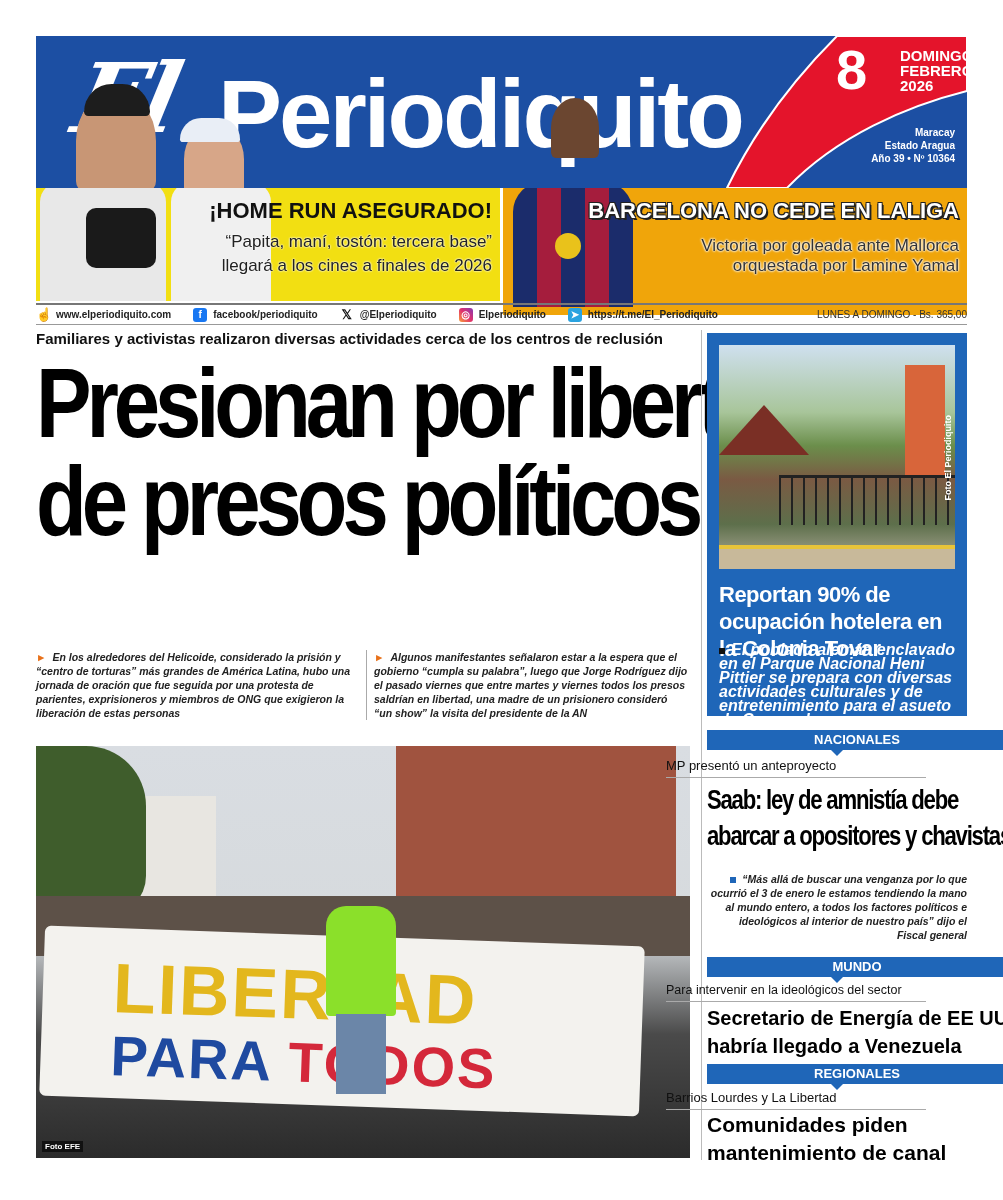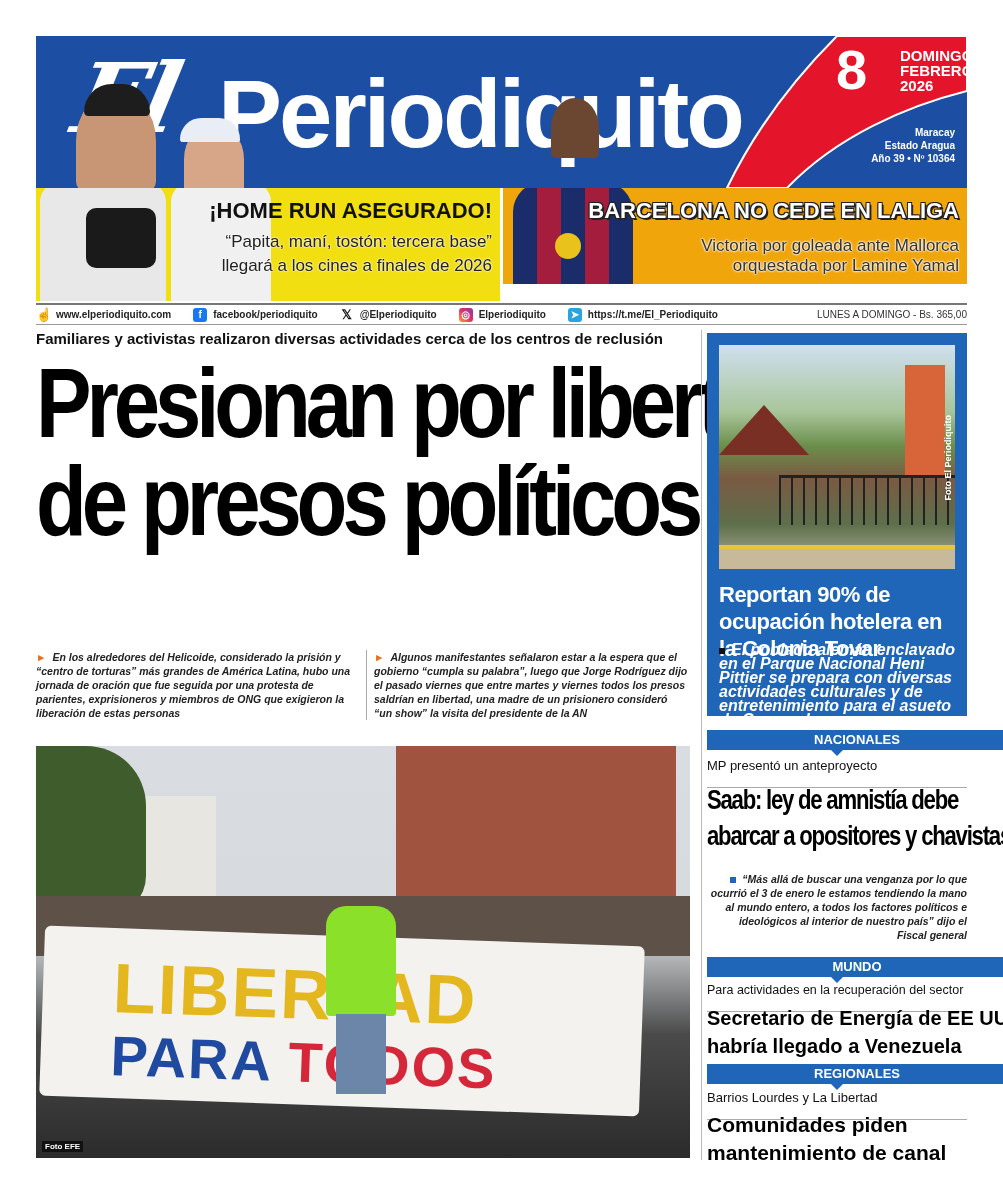--- a/index.html
+++ b/index.html
@@ -13,21 +13,21 @@
   .logo-main { position: absolute; left: 182px; top: 30px; font-family: "Liberation Sans", sans-serif; font-weight: bold; font-size: 96px; color: #fff; letter-spacing: -3px; line-height: 1; }
   .date-num { position: absolute; left: 800px; top: 6px; font-size: 56px; font-weight: bold; color: #fff; line-height: 1; }
   .date-lines { position: absolute; left: 840px; top: 12px; color: #fff; font-weight: bold; font-size: 15px; line-height: 15px; margin-left: 24px; }
   .edition { position: absolute; right: 12px; top: 90px; color: #fff; font-weight: bold; font-size: 10px; line-height: 13px; text-align: right; }
 
   
   .person { position: absolute; border-radius: 50% 50% 10% 10%; }
 
   
   .promo-left { position: absolute; left: 36px; top: 188px; width: 464px; height: 113px; background: #f2df12; overflow: hidden; }
-  .promo-right { position: absolute; left: 503px; top: 188px; width: 464px; height: 96px; background: #f0a50a; overflow: hidden; }
+  .promo-right { position: absolute; left: 503px; top: 188px; width: 464px; height: 127px; background: #f0a50a; overflow: hidden; }
   .promo-title { position: absolute; right: 8px; top: 10px; font-weight: bold; font-size: 22px; color: #111; white-space: nowrap; text-align: right; }
   .promo-sub { position: absolute; right: 8px; font-size: 17px; color: #222; white-space: nowrap; text-shadow: 0 0 2px #fff, 0 0 2px #fff; }
   .promo-right .promo-title { color: #fff; text-shadow: -1px -1px 0 #222, 1px -1px 0 #222, -1px 1px 0 #222, 1px 1px 0 #222, 2px 2px 0 #222; }
   .promo-right .promo-sub { color: #333; text-shadow: 0 0 2px #fff, 0 0 2px #fff, 0 0 3px #fff; }
 
   
   .social-bar { position: absolute; left: 36px; top: 303px; width: 931px; height: 22px; border-top: 2px solid #777; border-bottom: 1px solid #999; display: flex; align-items: center; font-size: 10px; font-weight: bold; color: #222; }
   .social-item { display: flex; align-items: center; margin-right: 22px; }
   .social-ico { display: inline-block; width: 14px; height: 14px; border-radius: 3px; margin-right: 6px; color: #fff; font-size: 10px; text-align: center; line-height: 14px; font-weight: bold; }
   .price { margin-left: auto; font-weight: normal; font-size: 10px; color: #333; }
@@ -52,21 +52,21 @@
   
   .feature { position: absolute; left: 707px; top: 333px; width: 260px; height: 383px; background: #1f66b8; }
   .feature-photo { position: absolute; left: 12px; top: 12px; width: 236px; height: 224px; overflow: hidden; background: linear-gradient(#cfe0ef 0%, #a8c59a 30%, #6b8e4b 45%, #7a5a43 60%, #5d6f4b 80%, #b9b2a2 100%); }
   .feature-credit { position: absolute; right: 2px; top: 70px; writing-mode: vertical-rl; transform: rotate(180deg); font-size: 9px; font-weight: bold; color: #fff; }
   .feature-title { position: absolute; left: 12px; top: 248px; width: 240px; font-size: 22px; font-weight: bold; line-height: 27px; color: #fff; letter-spacing: -0.5px; }
   .feature-body { position: absolute; left: 12px; top: 310px; width: 240px; font-size: 16px; font-style: italic; font-weight: bold; line-height: 14px; color: #fff; }
   .sq { display: inline-block; width: 6px; height: 6px; margin-right: 6px; vertical-align: middle; }
 
   .section-bar { position: absolute; left: 707px; width: 300px; height: 20px; background: #1f66b8; color: #fff; font-weight: bold; font-size: 13px; text-align: center; line-height: 20px; }
   .section-bar::after { content: ""; position: absolute; left: 124px; bottom: -6px; border-left: 6px solid transparent; border-right: 6px solid transparent; border-top: 6px solid #1f66b8; }
-  .brief-kicker { position: absolute; left: 707px; width: 260px; font-size: 13px; color: #111; border-bottom: 1px solid #aaa; padding-bottom: 14px; white-space: nowrap; }
+  .brief-kicker { position: absolute; left: 666px; width: 260px; font-size: 13px; color: #111; border-bottom: 1px solid #aaa; padding-bottom: 4px; white-space: nowrap; }
   .brief-head { position: absolute; left: 707px; width: 260px; font-weight: bold; color: #000; white-space: nowrap; }
   .brief-body { position: absolute; left: 707px; width: 260px; font-size: 10.5px; font-style: italic; font-weight: bold; line-height: 14px; color: #222; }
 </style>
 </head>
 <body>
 
 <header class="masthead">
   <svg class="mast-red" viewBox="0 0 250 152" preserveAspectRatio="none">
     <path d="M120 0 L250 0 L250 55 C190 70 120 100 70 152 L10 152 C40 90 80 40 120 0 Z" fill="#e4142b" stroke="#fff" stroke-width="2"></path>
   </svg>
@@ -171,21 +171,21 @@
 
 <div class="section-bar" style="top:730px;">NACIONALES</div>
 <div class="brief-kicker" style="top:758px;">MP presentó un anteproyecto</div>
 <div class="brief-head" style="top:782px; font-size:27px; line-height:36px; letter-spacing:-1.5px; transform:scaleX(0.82); transform-origin:left top; width:320px;">
   <div>Saab: ley de amnistía debe</div>
   <div>abarcar a opositores y chavistas</div>
 </div>
 <p class="brief-body" style="top:872px;text-align:right;"><span class="sq" style="background:#1f66b8;"></span><span>“Más allá de buscar una venganza por lo que ocurrió el 3 de enero le estamos tendiendo la mano al mundo entero, a todos los factores políticos e ideológicos al interior de nuestro país” dijo el Fiscal general</span></p>
 
 <div class="section-bar" style="top:957px;">MUNDO</div>
-<div class="brief-kicker" style="top:983px; font-size:12.5px;">Para actividades en la recuperación del sector</div>
+<div class="brief-kicker" style="top:983px; font-size:12.5px;">Para intervenir en la ideológicos del sector</div>
 <div class="brief-head" style="top:1004px; font-size:20px; line-height:28px;">
   <div>Secretario de Energía de EE  UU</div>
   <div>habría llegado a Venezuela</div>
 </div>
 
 <div class="section-bar" style="top:1064px;">REGIONALES</div>
 <div class="brief-kicker" style="top:1090px;">Barrios Lourdes y La Libertad</div>
 <div class="brief-head" style="top:1111px; font-size:21px; line-height:28px;">
   <div>Comunidades piden</div>
   <div>mantenimiento de canal</div>

